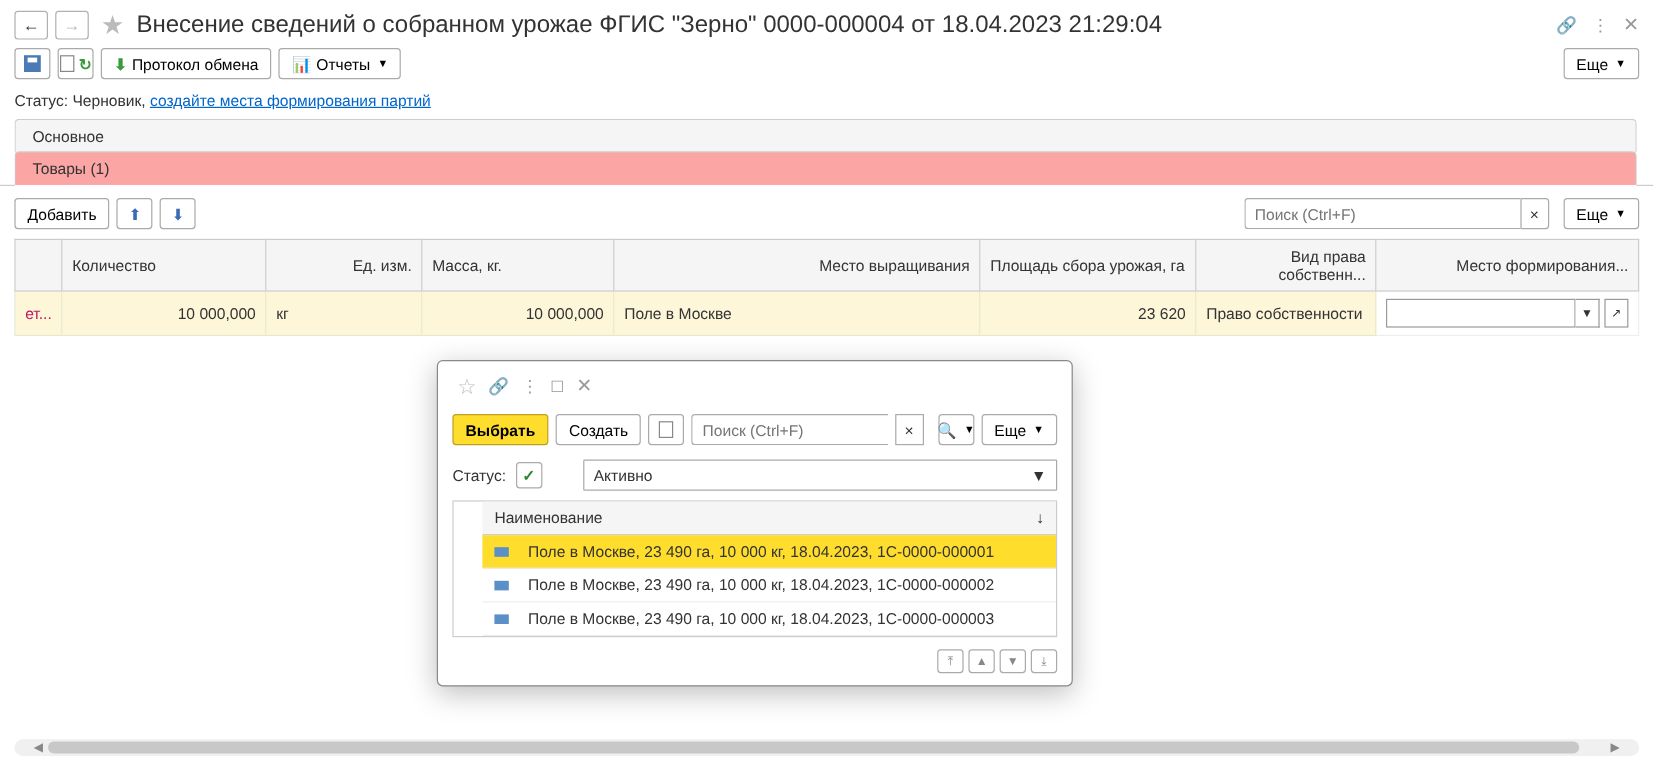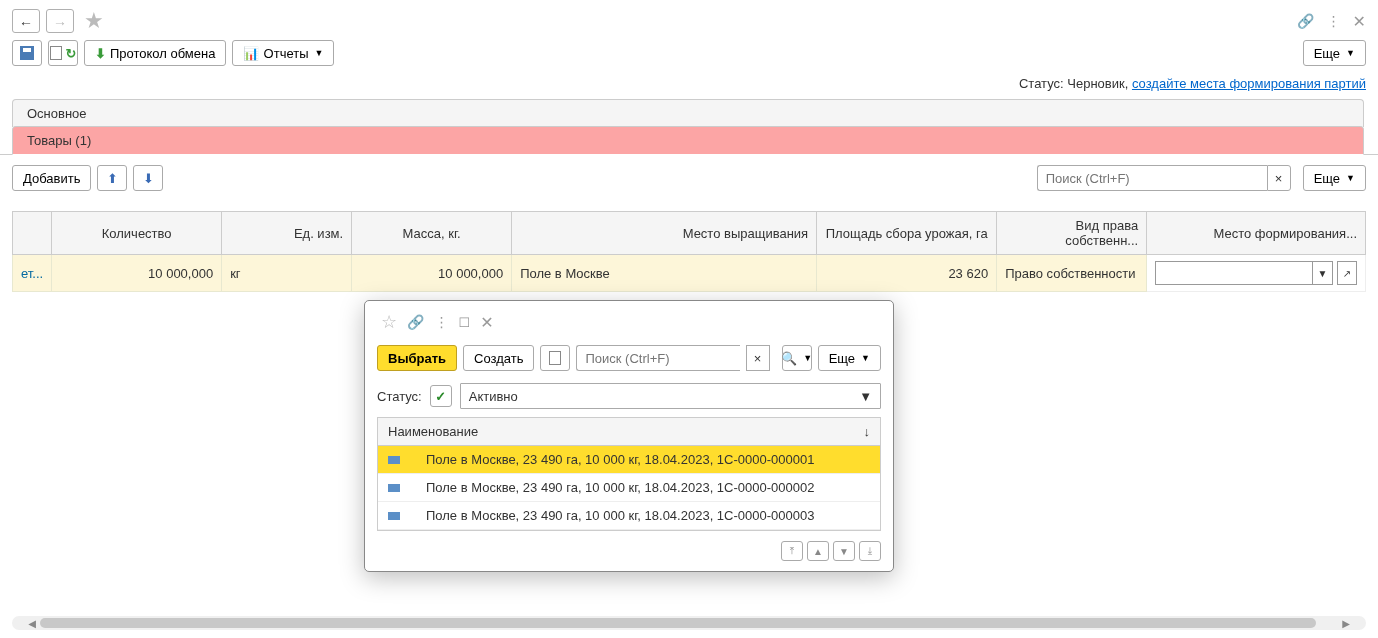--- a/index.html
+++ b/index.html
@@ -18,39 +18,39 @@
 
 
 .toolbar { display: flex; align-items: center; padding: 0 12px 6px; gap: 6px; }
 .btn { height: 26px; border: 1px solid #aaa; border-radius: 3px; background: #fff; padding: 0 10px; display: inline-flex; align-items: center; gap: 4px; cursor: pointer; font-size: 13px; }
 .btn.yellow { background: #ffdd2d; border-color: #c0a020; font-weight: 600; }
 .btn.icon-only { padding: 0; width: 30px; justify-content: center; }
 .btn .caret { font-size: 9px; margin-left: 2px; }
 .toolbar-right { margin-left: auto; }
 
 
-.status-line { padding: 4px 12px 8px; font-size: 13px; text-align: right; }
+.status-line { padding: 4px 12px 8px; font-size: 13px; }
 .status-line a { color: #0066cc; text-decoration: underline; }
 
 
 .tabs { display: flex; border-bottom: 1px solid #ccc; padding: 0 12px; flex-direction: column; }
 .tab { padding: 6px 14px; border: 1px solid #ccc; border-bottom: none; margin-right: 2px; margin-bottom: -1px; border-radius: 4px 4px 0 0; background: #f5f5f5; cursor: pointer; font-size: 13px; }
 .tab.active { background: #fca5a5; border-bottom: 1px solid #fff; }
 
 
 .content { padding: 10px 12px; }
-.content-toolbar { display: flex; align-items: center; gap: 6px; margin-bottom: 20px; }
+.content-toolbar { display: flex; align-items: center; gap: 6px; margin-bottom: 8px; }
 .search-wrap { display: flex; margin-left: auto; }
 .search-input { height: 26px; border: 1px solid #aaa; border-right: none; border-radius: 3px 0 0 3px; padding: 0 8px; width: 230px; font-size: 13px; color: #999; }
 .search-clear { height: 26px; width: 24px; border: 1px solid #aaa; border-radius: 0 3px 3px 0; background: #fff; display: flex; align-items: center; justify-content: center; cursor: pointer; }
 
 
 .table { width: 100%; border: 1px solid #ccc; border-collapse: collapse; }
 .table th { background: #f5f5f5; border: 1px solid #ccc; padding: 6px 8px; text-align: right; font-weight: 400; font-size: 13px; }
-.table th.right { text-align: center; }
+.table th.right { text-align: left; }
 .table td { border: 1px solid #e8e8d0; padding: 6px 8px; background: #fdf6d9; font-size: 13px; height: 28px; }
 .table td.right { text-align: right; }
 .table td.white { background: #fff; border-color: #eee; }
 .cell-input { display: flex; align-items: center; }
 .cell-input-field { flex: 1; height: 24px; border: 1px solid #999; background: #fff; }
 .cell-btn { width: 20px; height: 24px; border: 1px solid #999; border-left: none; display: flex; align-items: center; justify-content: center; background: #fff; font-size: 10px; }
 
 
 .hscroll { position: absolute; bottom: 8px; left: 12px; right: 12px; height: 14px; background: #f0f0f0; border-radius: 7px; display: flex; align-items: center; padding: 0 14px; }
 .hscroll-arrow { width: 12px; text-align: center; color: #888; font-size: 10px; }
@@ -59,42 +59,43 @@
 
 
 .dialog { position: absolute; left: 364px; top: 300px; width: 530px; background: #fff; border: 1px solid #888; border-radius: 5px; box-shadow: 0 6px 24px rgba(0,0,0,0.25); }
 .dialog-header { display: flex; align-items: center; padding: 10px 12px 8px; gap: 6px; }
 .dialog-title { font-size: 16px; font-weight: 600; flex: 1; white-space: nowrap; overflow: hidden; text-overflow: ellipsis; }
 .dialog-header-right { display: flex; align-items: center; gap: 10px; }
 .dialog-toolbar { display: flex; align-items: center; padding: 4px 12px 8px; gap: 6px; }
 .dialog-search { flex: 1; height: 26px; border: 1px solid #aaa; border-right: none; border-radius: 3px 0 0 3px; padding: 0 8px; font-size: 13px; min-width: 0; width: 100px; }
 .dialog-status { display: flex; align-items: center; padding: 4px 12px 8px; gap: 8px; }
 .status-check { width: 22px; height: 22px; border: 1px solid #aaa; border-radius: 3px; display: flex; align-items: center; justify-content: center; color: #2a8a2a; font-weight: bold; }
-.status-select { flex: 1; height: 26px; border: 1px solid #aaa; border-radius: 1px; display: flex; align-items: center; padding: 0 8px; justify-content: space-between; }
-.dialog-list { margin: 0 12px; border: 1px solid #ccc; }
+.status-select { flex: 1; height: 26px; border: 1px solid #aaa; border-radius: 1px; display: flex; align-items: center; padding: 0 8px; justify-content: space-between; margin-left: 26px; }
+.dialog-list { margin: 0 12px; border: 1px solid #ccc; padding-left: 24px; }
 .dialog-list-header { background: #f5f5f5; border-bottom: 1px solid #ccc; padding: 6px 10px; display: flex; justify-content: space-between; font-size: 13px; }
-.dialog-list-item { padding: 6px 10px; border-bottom: 1px solid #eee; display: flex; align-items: center; gap: 26px; cursor: pointer; font-size: 13px; }
+.dialog-list-item { padding: 6px 10px; border-bottom: 1px solid #eee; display: flex; align-items: center; gap: 16px; cursor: pointer; font-size: 13px; }
 .dialog-list-item.selected { background: #ffdd2d; }
 .dialog-list-item .row-icon { width: 12px; height: 8px; background: #5b8fc7; display: inline-block; }
 .dialog-footer { display: flex; justify-content: flex-end; padding: 10px 12px; gap: 4px; }
 .nav-small { width: 22px; height: 20px; border: 1px solid #aaa; border-radius: 3px; background: #fff; display: flex; align-items: center; justify-content: center; font-size: 10px; color: #888; }
 
 .floppy-icon { display:inline-block; width:14px; height:14px; background:#4a7bb5; position:relative; }
 .floppy-icon::after { content:''; position:absolute; top:2px; left:3px; width:8px; height:4px; background:#fff; }
 .doc-icon { display:inline-block; width:12px; height:14px; background:#fff; border:1px solid #888; position:relative; }
 .green-arrow { color:#3a9b3a; font-weight:bold; }
 .blue-arrow { color:#3a6bb5; }
 </style>
 </head>
 <body>
 
 <div class="header">
   <button class="nav-btn">←</button>
   <button class="nav-btn disabled">→</button>
   <span class="star-icon">★</span>
+  <div class="page-title">Внесение сведений о собранном урожае ФГИС "Зерно" 0000-000004 от 18.04.2023 21:29:04</div>
   <div class="header-right">
     <span class="link-icon">🔗</span>
     <span class="dots-icon">⋮</span>
     <span class="close-icon">✕</span>
   </div>
 </div>
 
 <div class="toolbar">
   <button class="btn icon-only">
       <span class="floppy-icon"></span>
@@ -158,21 +159,21 @@
         <th style="width:130px">Ед. изм.</th>
         <th class="right" style="width:160px">Масса, кг.</th>
         <th style="width:305px">Место выращивания</th>
         <th class="right" style="width:180px">Площадь сбора урожая, га</th>
         <th style="width:150px">Вид права собственн...</th>
         <th>Место формирования...</th>
       </tr>
     </thead>
     <tbody>
       <tr>
-        <td style="color:#0369a1">ет...</td>
+        <td style="color:#be185d">ет...</td>
         <td class="right">10 000,000</td>
         <td>кг</td>
         <td class="right">10 000,000</td>
         <td>Поле в Москве</td>
         <td class="right">23 620</td>
         <td>Право собственности</td>
         <td class="white">
           <div class="cell-input">
             <div class="cell-input-field"></div>
             <div class="cell-btn">▼</div>

